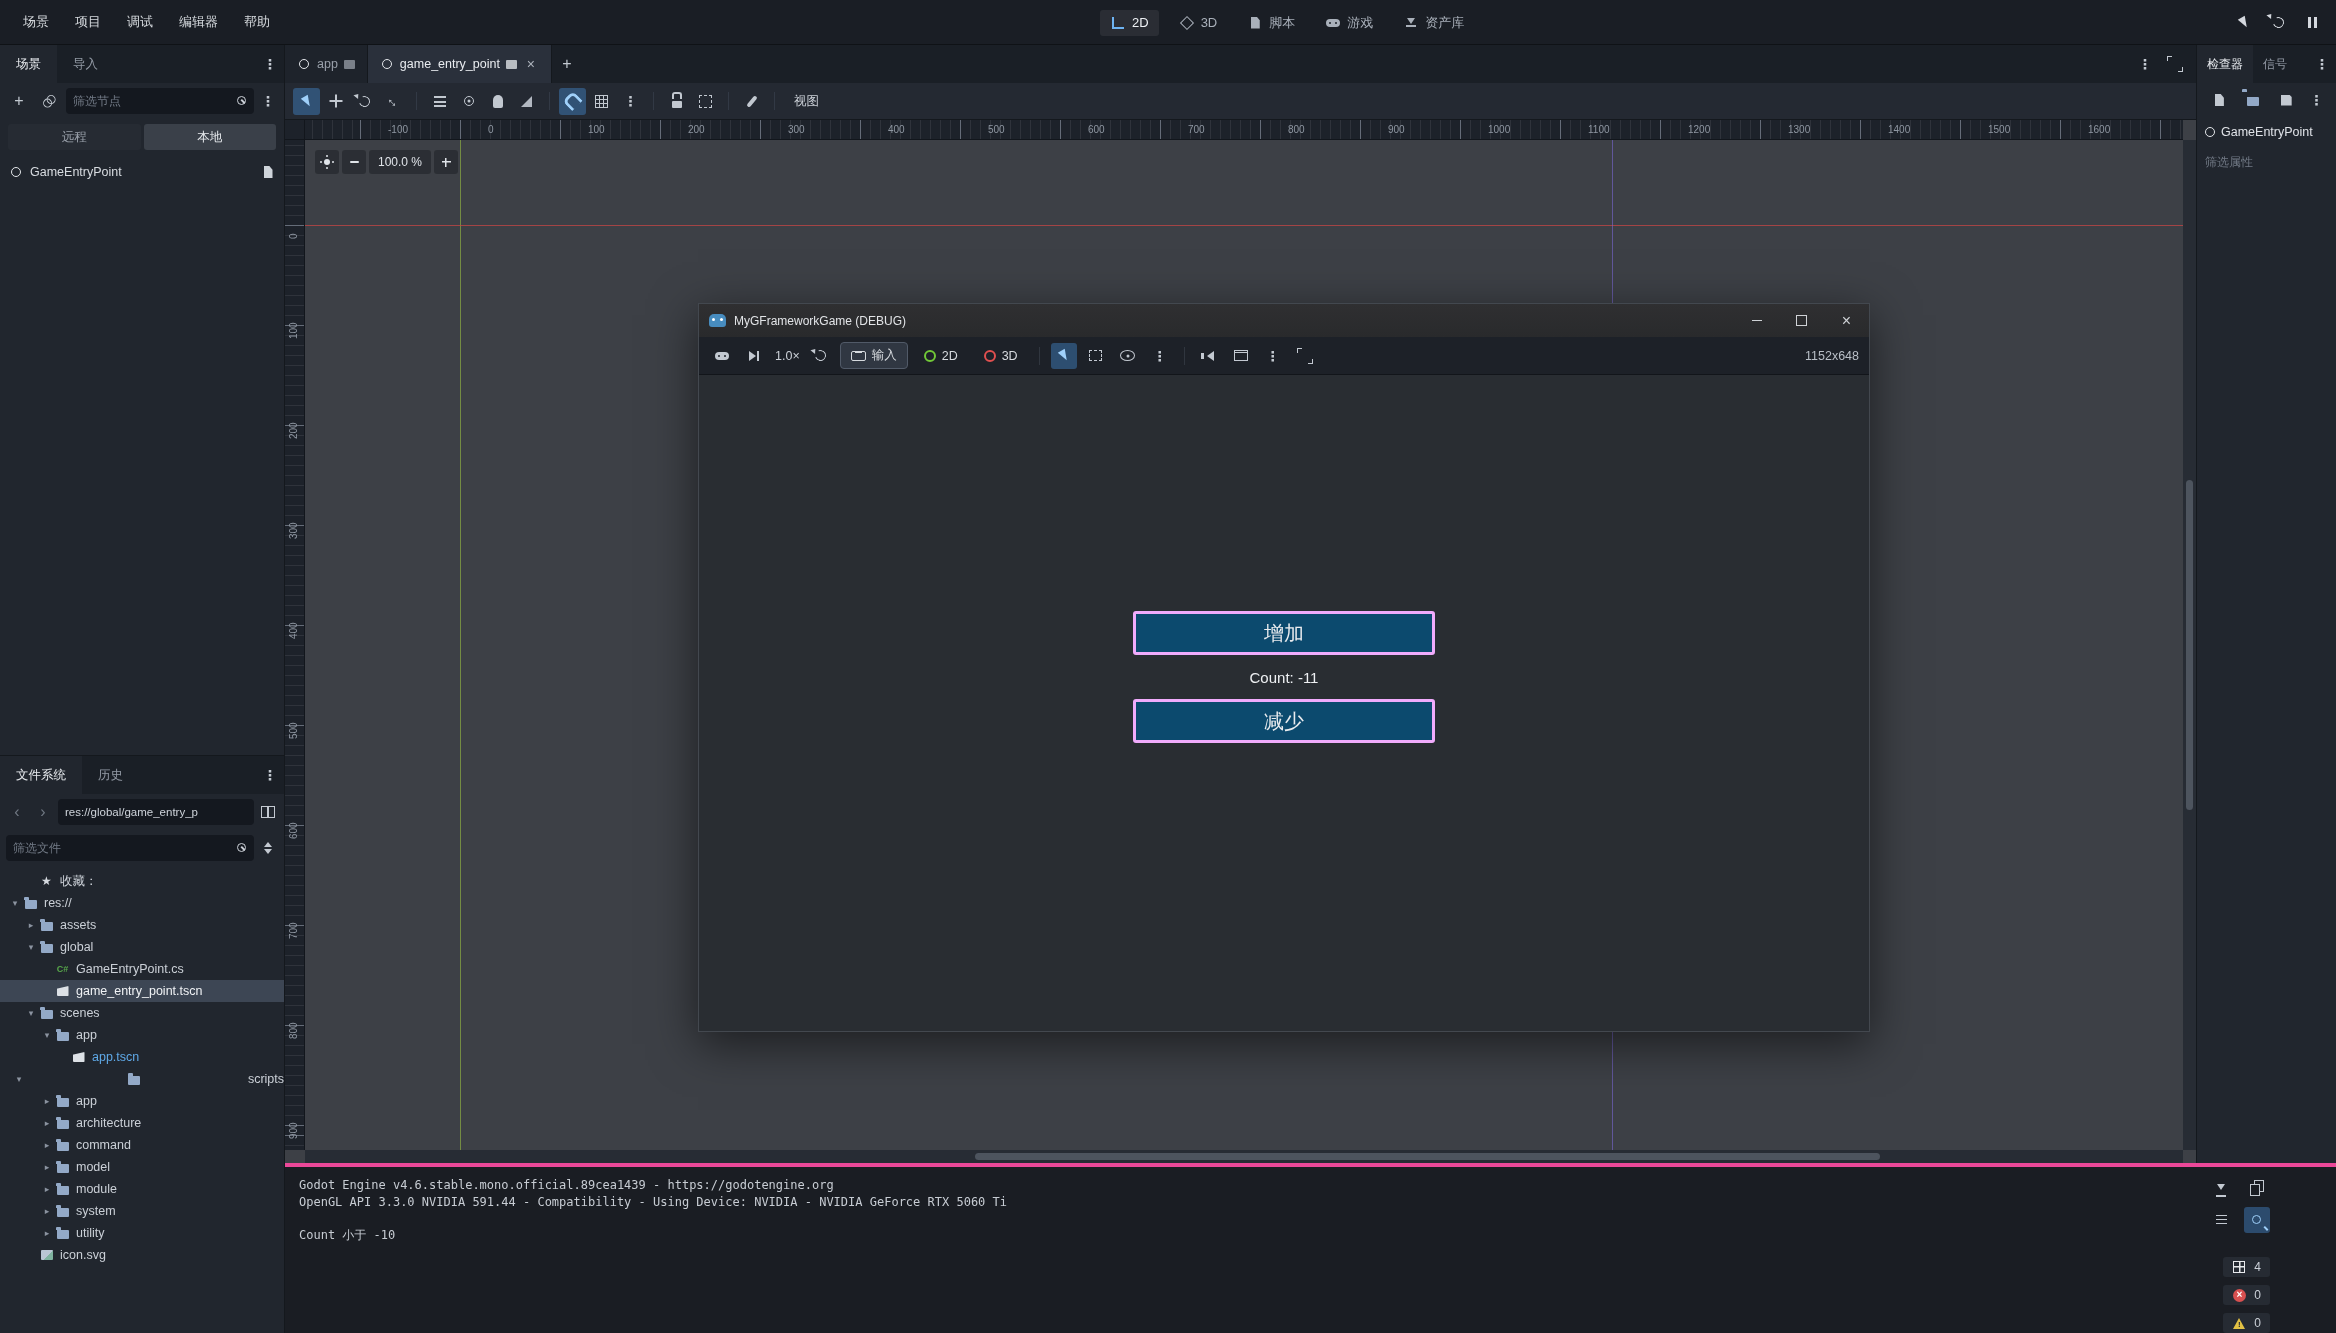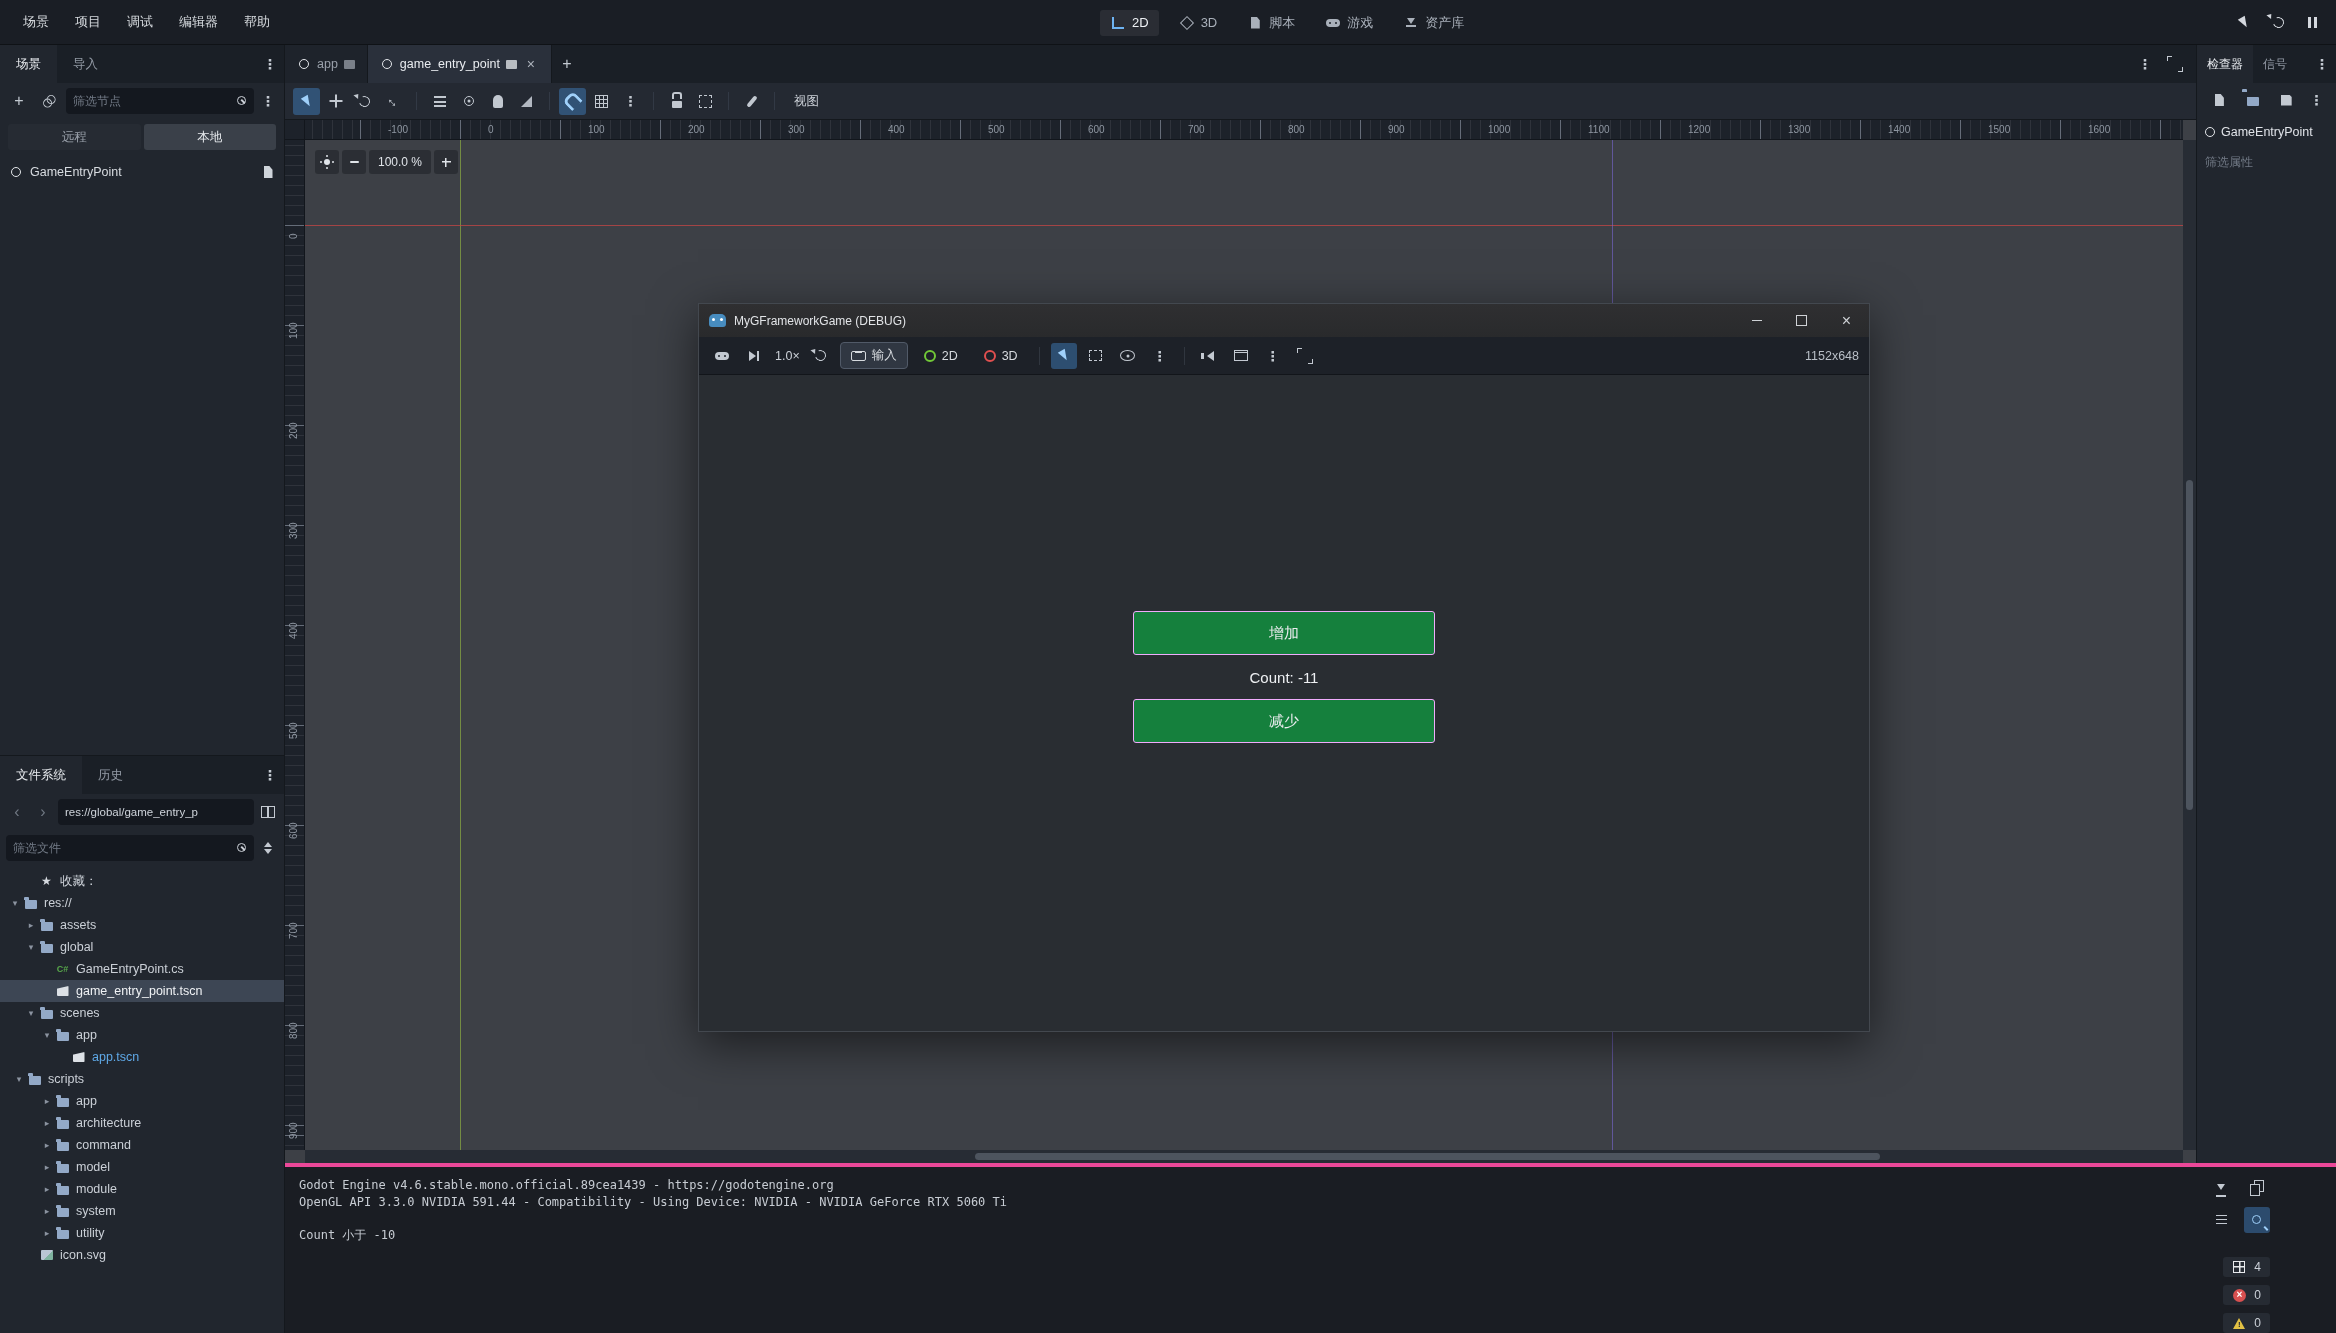--- a/index.html
+++ b/index.html
@@ -125,22 +125,22 @@
   .wbtn[data-icon="close"]::before{content:"×";font-size:16px;}
   .gtoolbar{height:38px;background:#1d2128;border-bottom:1px solid #12151a;display:flex;align-items:center;padding:0 10px;gap:6px;}
   .gbtn{width:26px;height:26px;border-radius:3px;display:inline-flex;align-items:center;justify-content:center;color:#c3c9d1;position:relative;cursor:pointer;}
   .gbtn.active{background:rgba(66,133,200,.45);color:#9fd0fa;}
   .glabel{font-size:12.5px;color:#ccd1d8;padding:0 2px;}
   .gsep{width:1px;height:18px;background:#30363f;margin:0 5px;}
   .pillbtn{display:inline-flex;align-items:center;gap:6px;height:27px;padding:0 10px;border-radius:4px;
            color:#d6dade;font-size:12.5px;cursor:pointer;}
   .pillbtn.pressed{background:#303742;border:1px solid #515a68;}
   .gcontent{position:absolute;left:0;top:71px;right:0;bottom:0;background:#292d32;display:flex;flex-direction:column;align-items:center;padding-top:236px;gap:10px;}
-  .gamebtn{width:302px;height:44px;background:#15803d;border:1px solid #f0abfc;border-radius:3px;
-           color:#eaecef;font-size:15px;font-family:inherit;cursor:pointer;}
+  .gamebtn{width:302px;height:44px;background:#0c4a6e;border:3px solid #f0abfc;border-radius:3px;
+           color:#eaecef;font-size:20px;font-family:inherit;cursor:pointer;}
   .gcount{font-size:15px;color:#eef0f3;height:24px;display:flex;align-items:center;}
   .gresolution{margin-left:auto;font-size:12.5px;color:#b9bfc7;}
 
   
   .right-dock{position:absolute;left:2196px;top:45px;width:140px;height:1118px;background:#21262e;border-left:1px solid #14181d;overflow:hidden;}
   .right-dock .dock-tabs{height:38px;}
   .right-dock .dtab{padding:0 10px;font-size:12px;}
   .irow{display:flex;align-items:center;padding:0 8px;gap:6px;}
   .irow.icons{height:34px;justify-content:space-evenly;}
   .irow.node{height:30px;}
@@ -400,21 +400,21 @@
             <span class="auto-icon ficon" data-icon="folder"></span>
             <span class="flabel">app</span>
           </div>
 
           <div class="frow open" style="padding-left: 56px;">
             <span class="arrow"></span>
             <span class="auto-icon ficon" data-icon="scene"></span>
             <span class="flabel">app.tscn</span>
           </div>
 
-          <div class="frow" data-arrow="v" style="padding-left: 12px;">
+          <div class="frow" data-arrow="v" style="padding-left: 12px; justify-content: space-between;">
             <span class="arrow"></span>
             <span class="auto-icon ficon" data-icon="folder"></span>
             <span class="flabel">scripts</span>
           </div>
 
           <div class="frow" data-arrow="&gt;" style="padding-left: 40px;">
             <span class="arrow"></span>
             <span class="auto-icon ficon" data-icon="folder"></span>
             <span class="flabel">app</span>
           </div>

